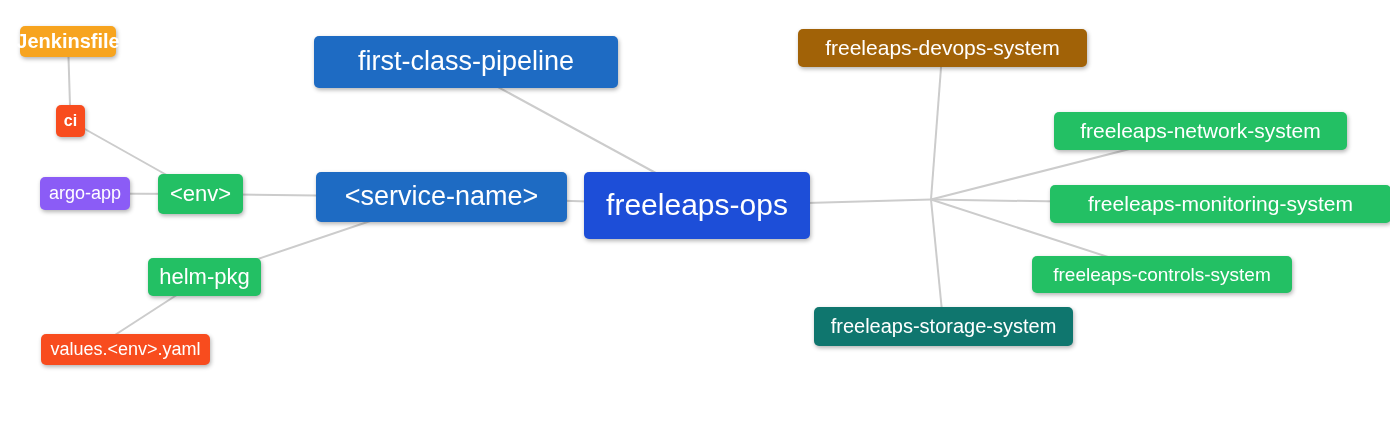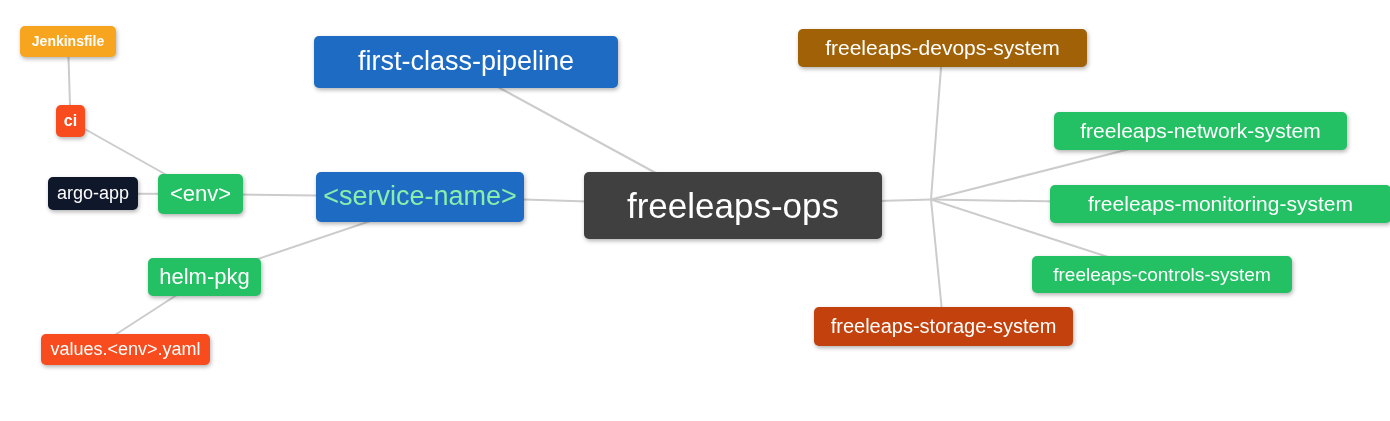--- a/index.html
+++ b/index.html
@@ -54,55 +54,55 @@
       <line x1="441.5" y1="197" x2="715.5" y2="205.5" stroke="#cccccc" stroke-width="2"></line>
       <line x1="452" y1="62" x2="715.5" y2="205.5" stroke="#cccccc" stroke-width="2"></line>
       <line x1="715.5" y1="205.5" x2="931" y2="199.5" stroke="#cccccc" stroke-width="2"></line>
       <line x1="931" y1="199.5" x2="942.5" y2="48" stroke="#cccccc" stroke-width="2"></line>
       <line x1="931" y1="199.5" x2="1200.5" y2="131" stroke="#cccccc" stroke-width="2"></line>
       <line x1="931" y1="199.5" x2="1212.5" y2="204" stroke="#cccccc" stroke-width="2"></line>
       <line x1="931" y1="199.5" x2="1162" y2="274.5" stroke="#cccccc" stroke-width="2"></line>
       <line x1="931" y1="199.5" x2="943.5" y2="326.5" stroke="#cccccc" stroke-width="2"></line>
     </svg>
 
-<div class="node" style="left: 20px; top: 26px; width: 96px; height: 31px; background: rgb(247, 164, 31); color: rgb(255, 255, 255); font-size: 14px; font-weight: 700;">
+<div class="node" style="left: 20px; top: 26px; width: 96px; height: 31px; background: rgb(247, 164, 31); color: rgb(255, 255, 255); font-size: 20px; font-weight: 700;">
       <span>Jenkinsfile</span>
     </div>
     <div class="node" style="left: 56px; top: 105px; width: 29px; height: 32px; background: rgb(248, 76, 30); color: rgb(255, 255, 255); font-size: 16px; font-weight: 700;">
       <span>ci</span>
     </div>
-    <div class="node" style="left: 48px; top: 177px; width: 90px; height: 33px; background: #0f172a; color: rgb(255, 255, 255); font-size: 18px; font-weight: 400;">
+    <div class="node" style="left: 40px; top: 177px; width: 90px; height: 33px; background: #8b5cf6; color: rgb(255, 255, 255); font-size: 18px; font-weight: 400;">
       <span>argo-app</span>
     </div>
     <div class="node" style="left: 158px; top: 174px; width: 85px; height: 40px; background: rgb(35, 192, 100); color: rgb(255, 255, 255); font-size: 22px; font-weight: 400; text-align: right;">
       <span>&lt;env&gt;</span>
     </div>
     <div class="node" style="left: 148px; top: 258px; width: 113px; height: 38px; background: rgb(35, 192, 100); color: rgb(255, 255, 255); font-size: 22px; font-weight: 400;">
       <span>helm-pkg</span>
     </div>
     <div class="node" style="left: 8px; top: 334px; width: 169px; height: 31px; background: rgb(248, 76, 30); color: rgb(255, 255, 255); font-size: 18px; font-weight: 400; margin-left: 33px;">
       <span>values.&lt;env&gt;.yaml</span>
     </div>
     <div class="node" style="left: 314px; top: 36px; width: 304px; height: 52px; background: rgb(30, 107, 195); color: rgb(255, 255, 255); font-size: 27px; font-weight: 400;">
       <span>first-class-pipeline</span>
     </div>
-    <div class="node" style="left: 316px; top: 172px; width: 208px; height: 50px; background: rgb(30, 107, 195); color: #86efac; font-size: 27px; font-weight: 400;">
+    <div class="node" style="left: 316px; top: 172px; width: 251px; height: 50px; background: rgb(30, 107, 195); color: #ffffff; font-size: 27px; font-weight: 400;">
       <span>&lt;service-name&gt;</span>
     </div>
-    <div class="node" style="left: 584px; top: 172px; width: 298px; height: 67px; background: #404040; color: rgb(255, 255, 255); font-size: 35px; font-weight: 400;">
+    <div class="node" style="left: 584px; top: 172px; width: 226px; height: 67px; background: #1d4ed8; color: rgb(255, 255, 255); font-size: 30px; font-weight: 400;">
       <span>freeleaps-ops</span>
     </div>
     <div class="node" style="left: 798px; top: 29px; width: 289px; height: 38px; background: #a16207; color: rgb(255, 255, 255); font-size: 21px; font-weight: 400;">
       <span>freeleaps-devops-system</span>
     </div>
     <div class="node" style="left: 1054px; top: 112px; width: 293px; height: 38px; background: rgb(35, 192, 100); color: rgb(255, 255, 255); font-size: 21px; font-weight: 400;">
       <span>freeleaps-network-system</span>
     </div>
     <div class="node" style="left: 1050px; top: 185px; width: 341px; height: 38px; background: rgb(35, 192, 100); color: rgb(255, 255, 255); font-size: 21px; font-weight: 400;">
       <span>freeleaps-monitoring-system</span>
     </div>
     <div class="node" style="left: 1032px; top: 256px; width: 260px; height: 37px; background: rgb(35, 192, 100); color: rgb(255, 255, 255); font-size: 19px; font-weight: 400;">
       <span>freeleaps-controls-system</span>
     </div>
-    <div class="node" style="left: 814px; top: 307px; width: 259px; height: 39px; background: #c2410c; color: rgb(255, 255, 255); font-size: 20px; font-weight: 400;">
+    <div class="node" style="left: 814px; top: 307px; width: 259px; height: 39px; background: #0f766e; color: rgb(255, 255, 255); font-size: 20px; font-weight: 400;">
       <span>freeleaps-storage-system</span>
     </div>
   </div>
 
 </body></html>

